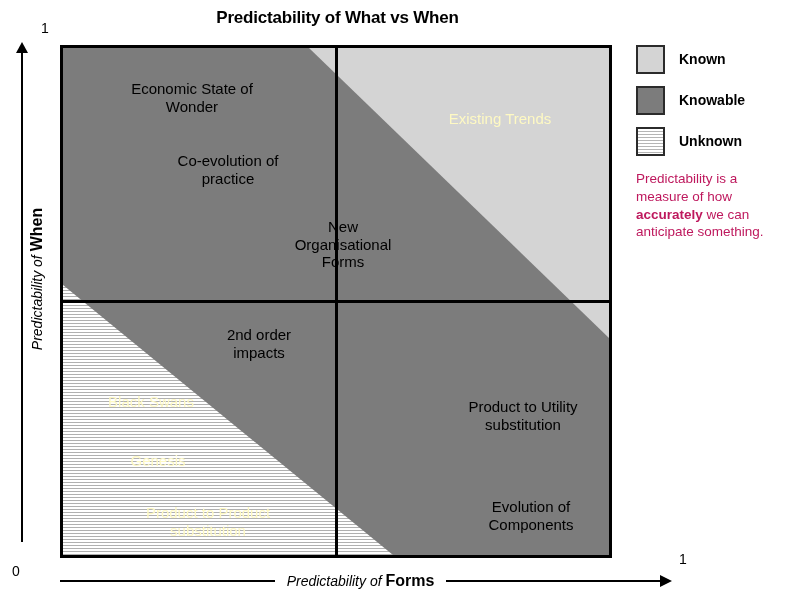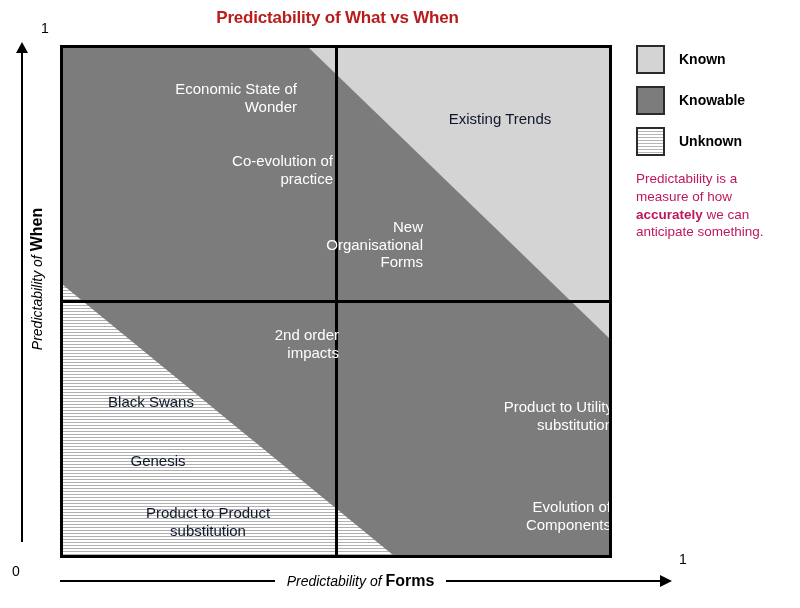--- a/index.html
+++ b/index.html
@@ -19,21 +19,21 @@
   
   #chart-title {
     position: absolute;
     left: 60px;
     top: 8px;
     width: 555px;
     text-align: center;
     font-size: 17px;
     font-weight: bold;
     letter-spacing: -0.2px;
-    color: #b91c1c;
+    color: #000000;
   }
 
   
   .axis-tick {
     position: absolute;
     font-size: 14px;
     font-weight: normal;
     color: #000;
   }
   #tick-y-max { left: 41px; top: 20px; }
@@ -149,22 +149,22 @@
 
   
   .plot-label {
     position: absolute;
     text-align: center;
     font-size: 15px;
     line-height: 1.18;
     white-space: pre-line;
     pointer-events: none;
   }
-  .lbl-white { color: #ffffff; text-align: right; }
-  .lbl-black { color: #0f172a; }
+  .lbl-white { color: #000000; }
+  .lbl-black { color: #fef9c3; }
 
   
   #legend {
     position: absolute;
     left: 636px;
     top: 44px;
     width: 160px;
   }
   .legend-row {
     display: flex;

